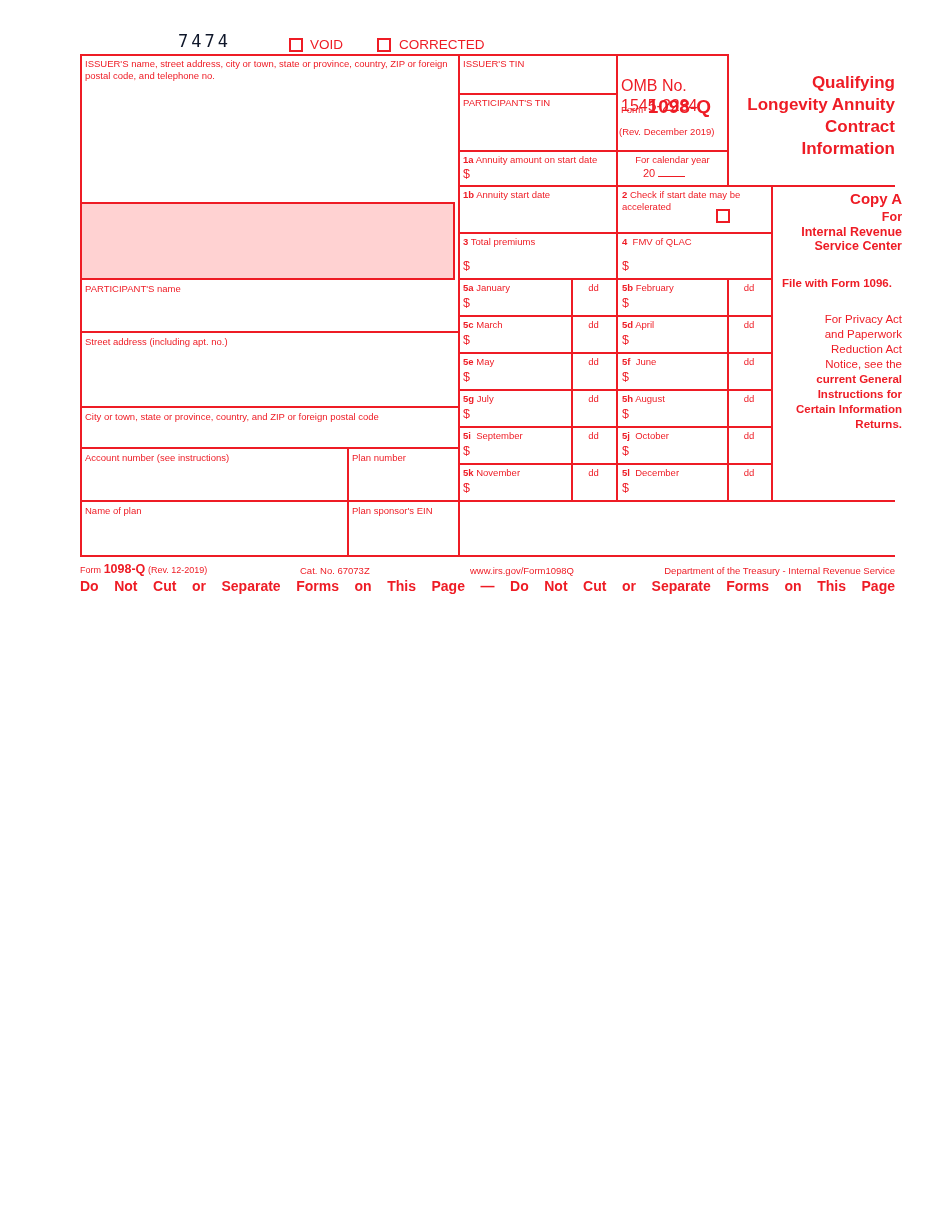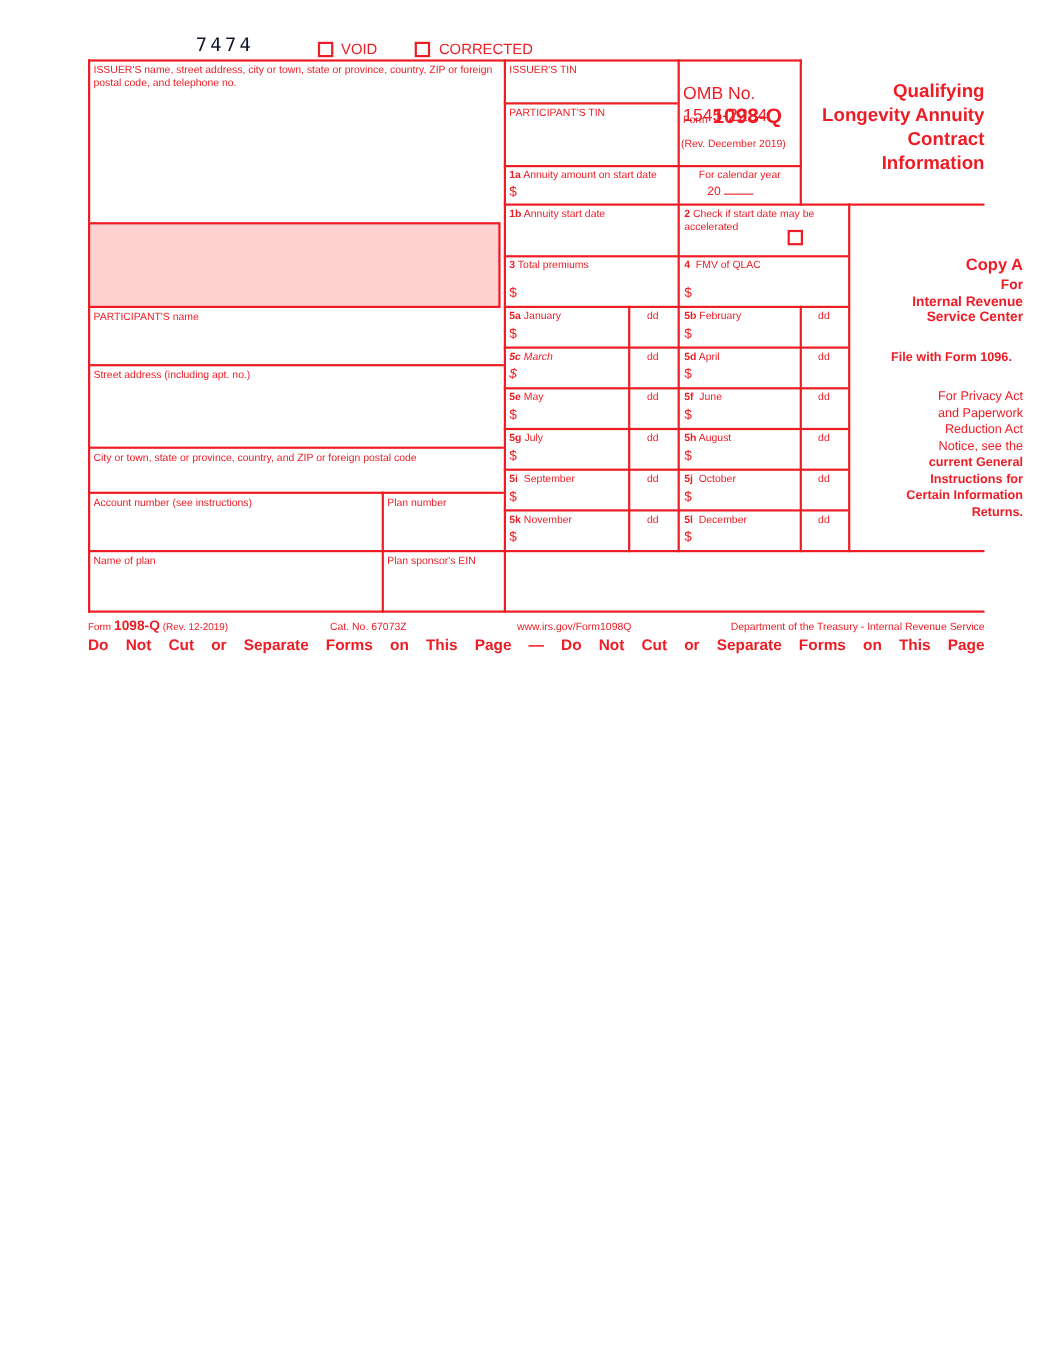--- a/index.html
+++ b/index.html
@@ -14,21 +14,21 @@
   .dol{position:absolute;font-size:12.5px;}
   .cell{position:absolute;}
   .cell .lbl,.cell .dol{position:absolute;}
   .ddc{position:absolute;text-align:center;padding-top:4px;box-sizing:border-box;font-size:9.5px;}
   .cbx{position:absolute;width:14px;height:14px;border:2px solid #ee1c25;background:#fff;box-sizing:border-box;}
   .code{position:absolute;left:178px;top:31px;color:#0f172a;
         font-family:"DejaVu Sans Mono",monospace;font-size:17px;letter-spacing:3px;}
   .topchk{position:absolute;font-size:13.5px;}
   .title{position:absolute;left:728px;top:72px;width:167px;text-align:right;
          font-weight:bold;font-size:17px;line-height:22px;}
-  .copy{position:absolute;left:810px;width:120px;text-align:right;margin-top:42px;}
+  .copy{position:absolute;left:782px;width:120px;text-align:right;}
   .pink{position:absolute;left:80px;top:202px;width:375px;height:78px;
         background:#ffd2d2;border:2px solid #ee1c25;box-sizing:border-box;}
   .yearline{display:inline-block;width:27px;height:11px;border-bottom:1.5px solid #ee1c25;margin-left:3px;}
   .ftr{position:absolute;font-size:9.5px;}
   .cut{position:absolute;left:80px;top:578px;width:815px;font-weight:bold;font-size:14px;
        word-spacing:4px;text-align:justify;text-align-last:justify;}
   .fw{font-size:9px;}
 </style>
 </head>
 <body>
@@ -170,21 +170,21 @@
     <div class="lbl nw" style="left:5px;top:4px;"><b>5a</b> <span>January</span></div>
     <div class="dol" style="left:5px;top:18px;">$</div>
   </div>
   <div class="ddc" style="left:571px;top:278px;width:45px;"><span>dd</span></div>
   <div class="cell" style="left:616px;top:278px;width:111px;height:37px;">
     <div class="lbl nw" style="left:6px;top:4px;"><b>5b</b> <span>February</span></div>
     <div class="dol" style="left:6px;top:18px;">$</div>
   </div>
   <div class="ddc" style="left:727px;top:278px;width:44px;"><span>dd</span></div>
 
-  <div class="cell" style="left:458px;top:315px;width:113px;height:37px;font-style:italic;">
+  <div class="cell" style="left:458px;top:315px;width:113px;height:37px;">
     <div class="lbl nw" style="left:5px;top:4px;"><b>5c</b> <span>March</span></div>
     <div class="dol" style="left:5px;top:18px;">$</div>
   </div>
   <div class="ddc" style="left:571px;top:315px;width:45px;"><span>dd</span></div>
   <div class="cell" style="left:616px;top:315px;width:111px;height:37px;">
     <div class="lbl nw" style="left:6px;top:4px;"><b>5d</b> <span>April</span></div>
     <div class="dol" style="left:6px;top:18px;">$</div>
   </div>
   <div class="ddc" style="left:727px;top:315px;width:44px;"><span>dd</span></div>
 

